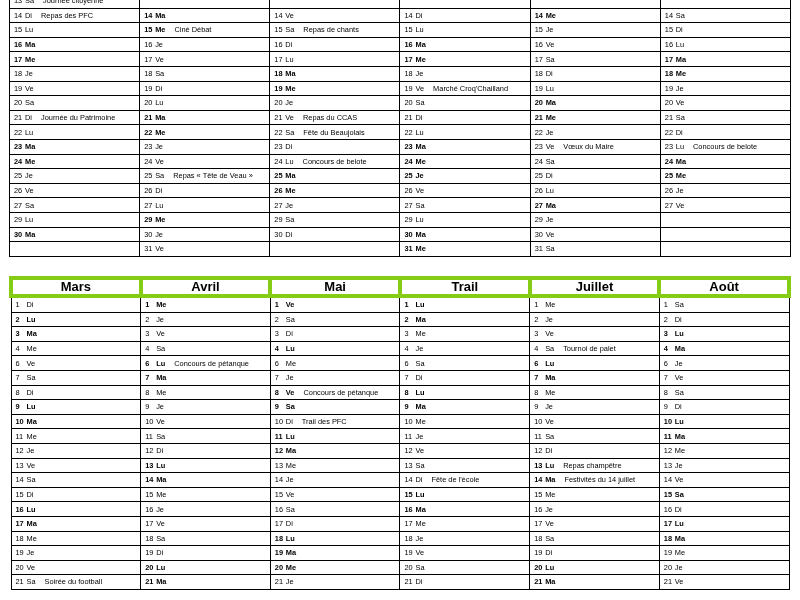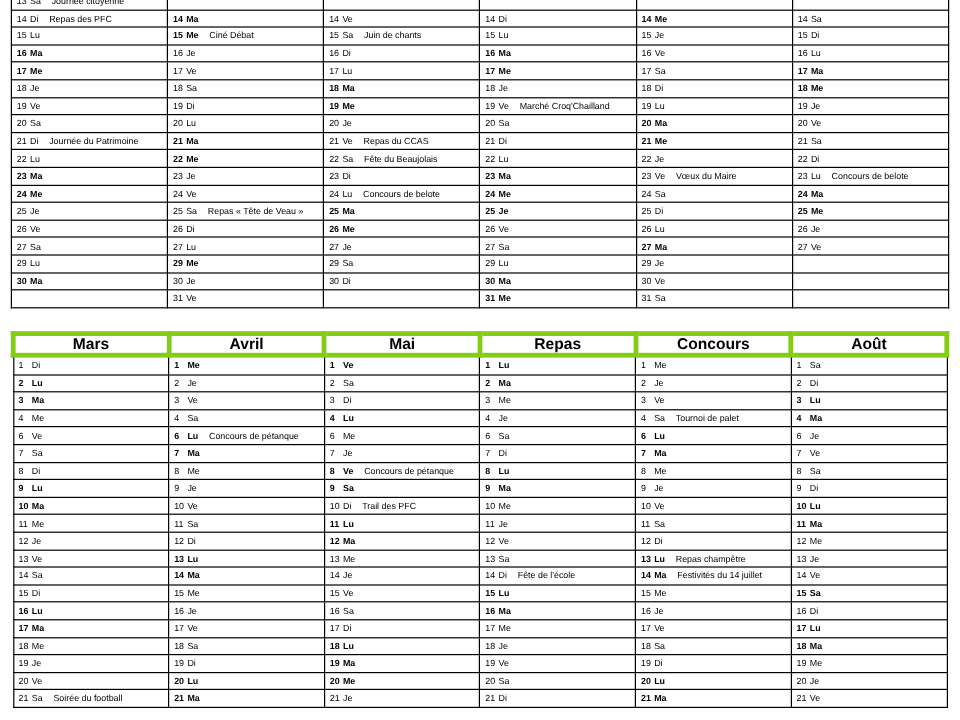--- a/index.html
+++ b/index.html
@@ -101,21 +101,21 @@
             <td class="daycell"><span class="dnum">14</span><span class="dow">Di</span><span class="ev">Repas des PFC</span></td>
             <td class="daycell"><span class="dnum b">14</span><span class="dow b">Ma</span></td>
             <td class="daycell"><span class="dnum">14</span><span class="dow">Ve</span></td>
             <td class="daycell"><span class="dnum">14</span><span class="dow">Di</span></td>
             <td class="daycell"><span class="dnum b">14</span><span class="dow b">Me</span></td>
             <td class="daycell"><span class="dnum">14</span><span class="dow">Sa</span></td>
           </tr>
           <tr>
             <td class="daycell"><span class="dnum">15</span><span class="dow">Lu</span></td>
             <td class="daycell"><span class="dnum b">15</span><span class="dow b">Me</span><span class="ev">Ciné Débat</span></td>
-            <td class="daycell"><span class="dnum">15</span><span class="dow">Sa</span><span class="ev">Juin de chants</span></td>
+            <td class="daycell"><span class="dnum">15</span><span class="dow">Sa</span><span class="ev">Repas de chants</span></td>
             <td class="daycell"><span class="dnum">15</span><span class="dow">Lu</span></td>
             <td class="daycell"><span class="dnum">15</span><span class="dow">Je</span></td>
             <td class="daycell"><span class="dnum">15</span><span class="dow">Di</span></td>
           </tr>
           <tr>
             <td class="daycell"><span class="dnum b">16</span><span class="dow b">Ma</span></td>
             <td class="daycell"><span class="dnum">16</span><span class="dow">Je</span></td>
             <td class="daycell"><span class="dnum">16</span><span class="dow">Di</span></td>
             <td class="daycell"><span class="dnum b">16</span><span class="dow b">Ma</span></td>
             <td class="daycell"><span class="dnum">16</span><span class="dow">Ve</span></td>
@@ -245,22 +245,22 @@
           <col>
           <col>
           <col>
           <col>
       </colgroup>
       <thead>
         <tr class="month-row" id="bottom-month-row">
             <th>Mars</th>
             <th>Avril</th>
             <th>Mai</th>
-            <th>Repas</th>
-            <th>Concours</th>
+            <th>Trail</th>
+            <th>Juillet</th>
             <th>Août</th>
           </tr>
       </thead>
       <tbody id="bottom-body">
           <tr>
             <td class="daycell"><span class="dnum">1</span><span class="dow">Di</span></td>
             <td class="daycell"><span class="dnum b">1</span><span class="dow b">Me</span></td>
             <td class="daycell"><span class="dnum b">1</span><span class="dow b">Ve</span></td>
             <td class="daycell"><span class="dnum b">1</span><span class="dow b">Lu</span></td>
             <td class="daycell"><span class="dnum">1</span><span class="dow">Me</span></td>

